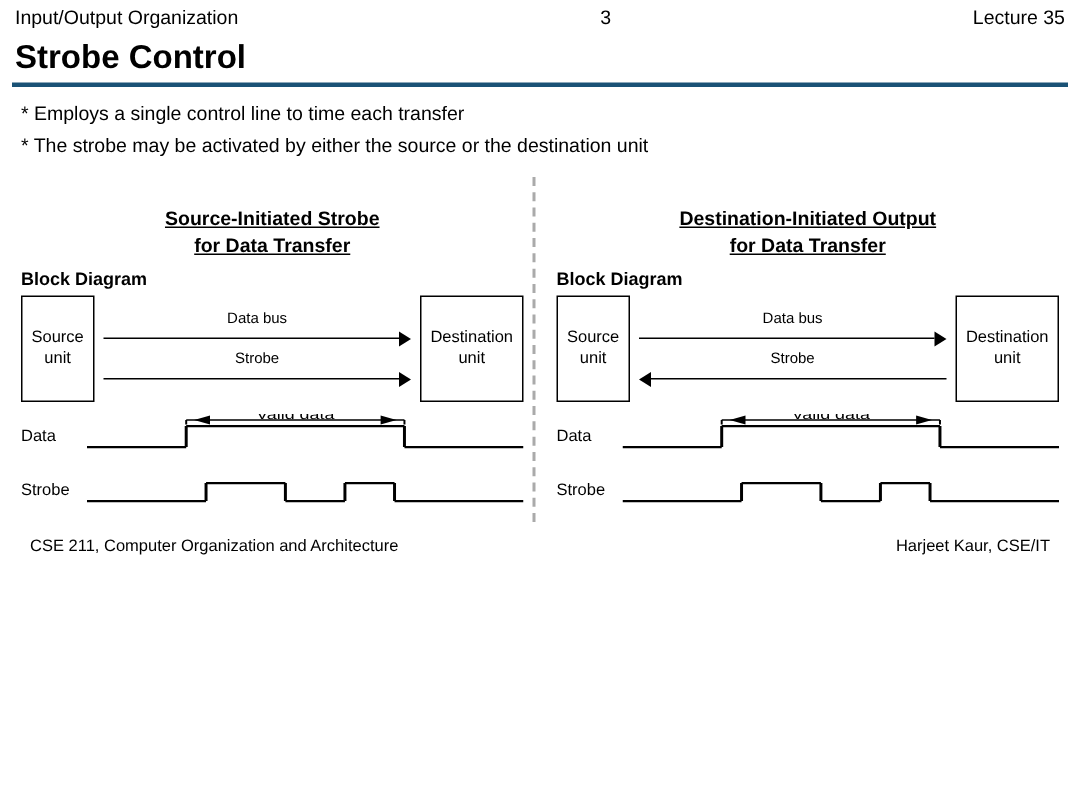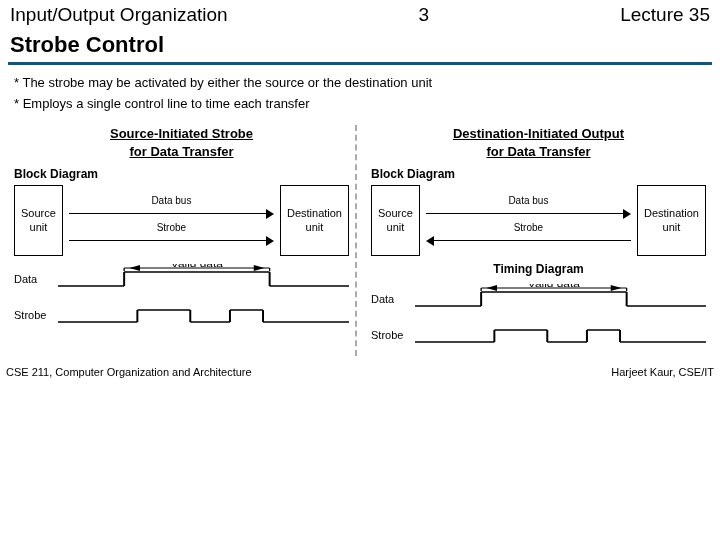--- a/index.html
+++ b/index.html
@@ -9,21 +9,21 @@
       font-family: Arial, sans-serif;
       background: #fff;
       overflow: hidden;
       font-size: 13px;
     }
     .top-bar {
       display: flex;
       justify-content: space-between;
       align-items: center;
       padding: 4px 10px;
-      font-size: 19px;
+      font-size: 13px;
     }
     .page-title-container {
       padding: 2px 10px 4px;
       font-size: 22px;
       font-weight: bold;
     }
     .blue-line {
       height: 3px;
       background: #1a5276;
       margin: 0 8px;
@@ -49,20 +49,21 @@
       flex: 1;
       padding-left: 14px;
     }
     .section-title {
       text-align: center;
       font-size: 13px;
       font-weight: bold;
       text-decoration: underline;
       margin-bottom: 6px;
       line-height: 1.4;
+      margin-top: 19px;
     }
     .block-diagram-label {
       font-size: 12px;
       font-weight: bold;
       margin-bottom: 4px;
     }
     .block-row {
       display: flex;
       align-items: center;
       margin-bottom: 6px;
@@ -116,21 +117,21 @@
       gap: 6px;
     }
     .timing-row-label {
       font-size: 11px;
       width: 38px;
       flex-shrink: 0;
     }
     .footer-bar {
       display: flex;
       justify-content: space-between;
-      padding: 2px 6px;
+      padding: 2px 20px;
       font-size: 11px;
       margin-top: 4px;
     }
     
     .timing-svg {
       width: 100%;
       height: 30px;
     }
   </style>
 </head>
@@ -143,22 +144,22 @@
 </div>
 
 <div class="page-title-container">
   <span>Strobe Control</span>
 </div>
 
 <div class="blue-line"></div>
 
 <div class="main-content">
   <div class="bullet-points">
+    <div>* Employs a single control line to time each transfer</div>
     <div>* The strobe may be activated by either the source or the destination unit</div>
-    <div>* Employs a single control line to time each transfer</div>
   </div>
 
   <div class="two-col">
 
     <div class="col-left">
       <div class="section-title">
         <span>Source-Initiated Strobe</span><br>
         <span>for Data Transfer</span>
       </div>
 
@@ -252,21 +253,20 @@
           <div style="font-size:10px;text-align:center;">Strobe</div>
 
           <div class="arrow-line-with-head">
             <div class="arrow-head-left"></div>
             <div class="h-line"></div>
           </div>
         </div>
         <div class="block-box">Destination<br>unit</div>
       </div>
 
-      <div class="timing-label" style="text-align:center;margin-bottom:4px;">Timing Diagram</div>
 
       <div class="timing-section">
 
         <div class="timing-row">
           <span class="timing-row-label">Data</span>
           <svg class="timing-svg" viewBox="0 0 220 30" preserveAspectRatio="none">
             <line x1="0" y1="22" x2="50" y2="22" stroke="#000" stroke-width="1.5"></line>
             <line x1="50" y1="22" x2="50" y2="8" stroke="#000" stroke-width="1.5"></line>
             <line x1="50" y1="8" x2="160" y2="8" stroke="#000" stroke-width="1.5"></line>
             <line x1="160" y1="8" x2="160" y2="22" stroke="#000" stroke-width="1.5"></line>

